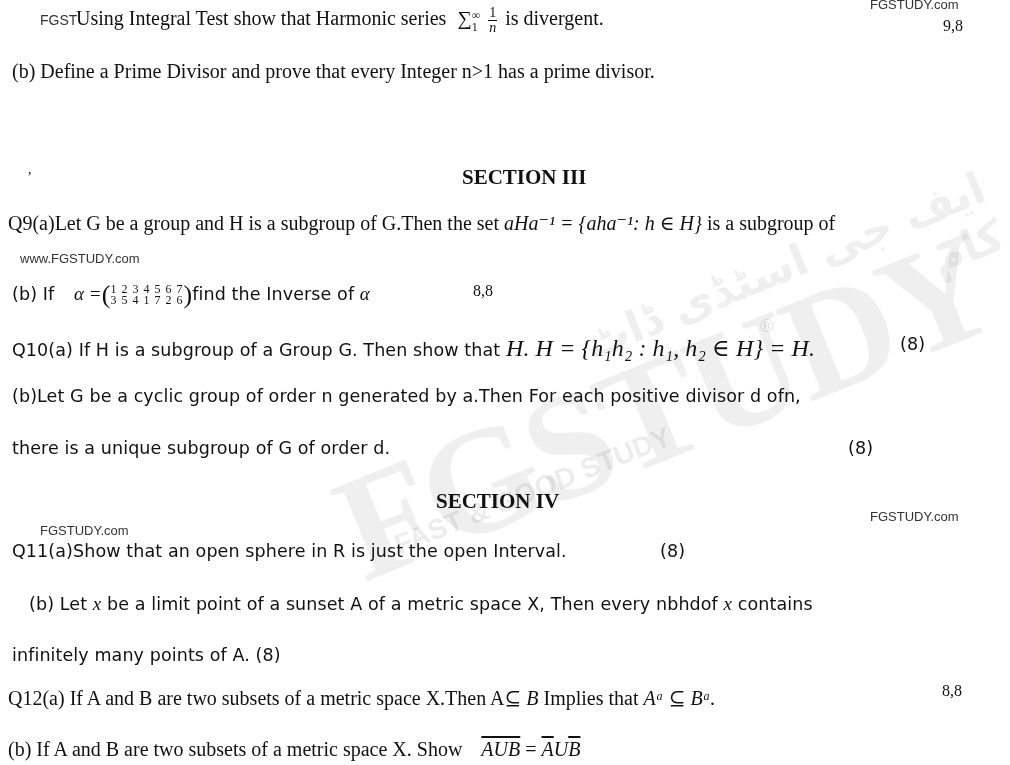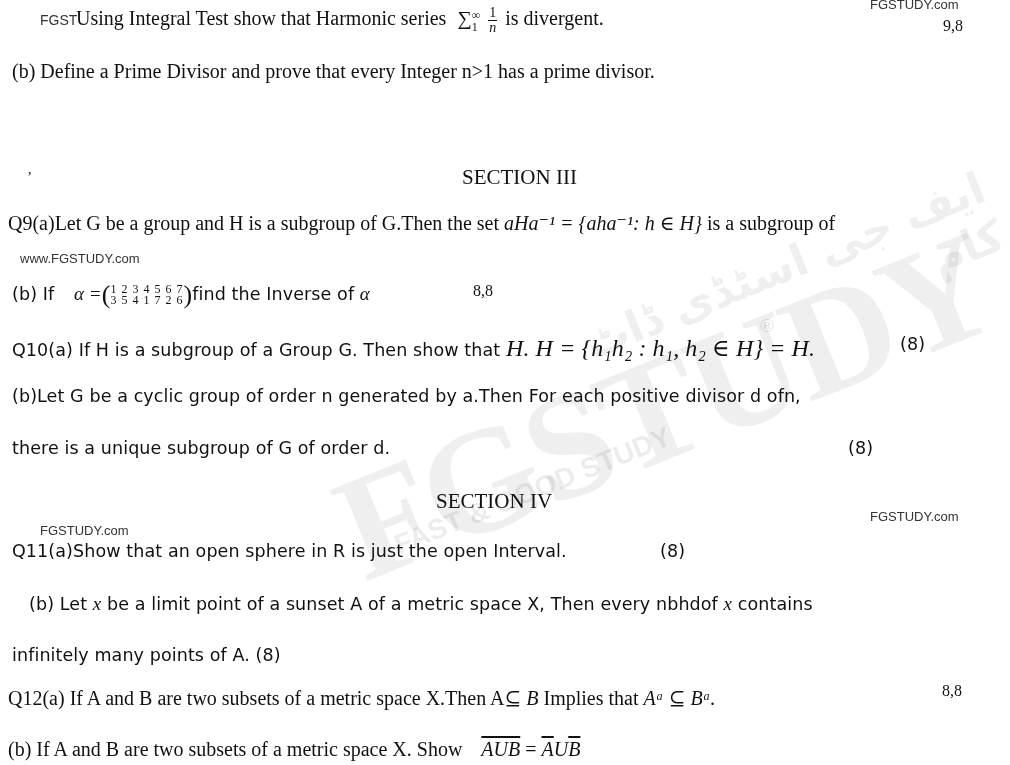--- a/index.html
+++ b/index.html
@@ -2,21 +2,21 @@
 <html><head>
 <meta charset="utf-8">
 <style>
   html, body { margin:0; padding:0; }
   body { width:1010px; height:765px; background:#ffffff; position:relative; overflow:hidden; color:#111; }
   .abs { position:absolute; white-space:nowrap; }
   .serif { font-family:"Liberation Serif","DejaVu Serif",serif; }
   .sans { font-family:"DejaVu Sans","Liberation Sans",sans-serif; }
   .sanssmall { font-family:"Liberation Sans","DejaVu Sans",sans-serif; font-size:13px; color:#333; }
   .math { font-family:"Liberation Serif","DejaVu Serif",serif; font-style:italic; }
-  .heading { font-family:"Liberation Serif","DejaVu Serif",serif; font-weight:normal; font-size:21px; }
+  .heading { font-family:"Liberation Serif","DejaVu Serif",serif; font-weight:bold; font-size:21px; }
   .q-serif { font-size:20px; }
   .q-sans { font-size:17.5px; letter-spacing:0.1px; }
   .marks { font-family:"Liberation Serif","DejaVu Serif",serif; font-size:16px; }
   .frac { display:inline-block; vertical-align:middle; text-align:center; font-size:14px; line-height:14px; margin:0 3px; }
   .frac .num { display:block; border-bottom:1px solid #111; padding:0 1px; }
   .frac .den { display:block; font-style:italic; }
   .perm { display:inline-block; vertical-align:middle; font-size:12px; line-height:11px; letter-spacing:1px; }
   .paren { font-size:26px; vertical-align:middle; font-weight:200; }
   .overline { text-decoration:overline; }
   .wm-big { position:absolute; font-family:"Liberation Serif","DejaVu Serif",serif; font-weight:bold; font-size:150px; color:#000; opacity:0.06; transform:rotate(-22deg); left:320px; top:320px; letter-spacing:-4px; }

